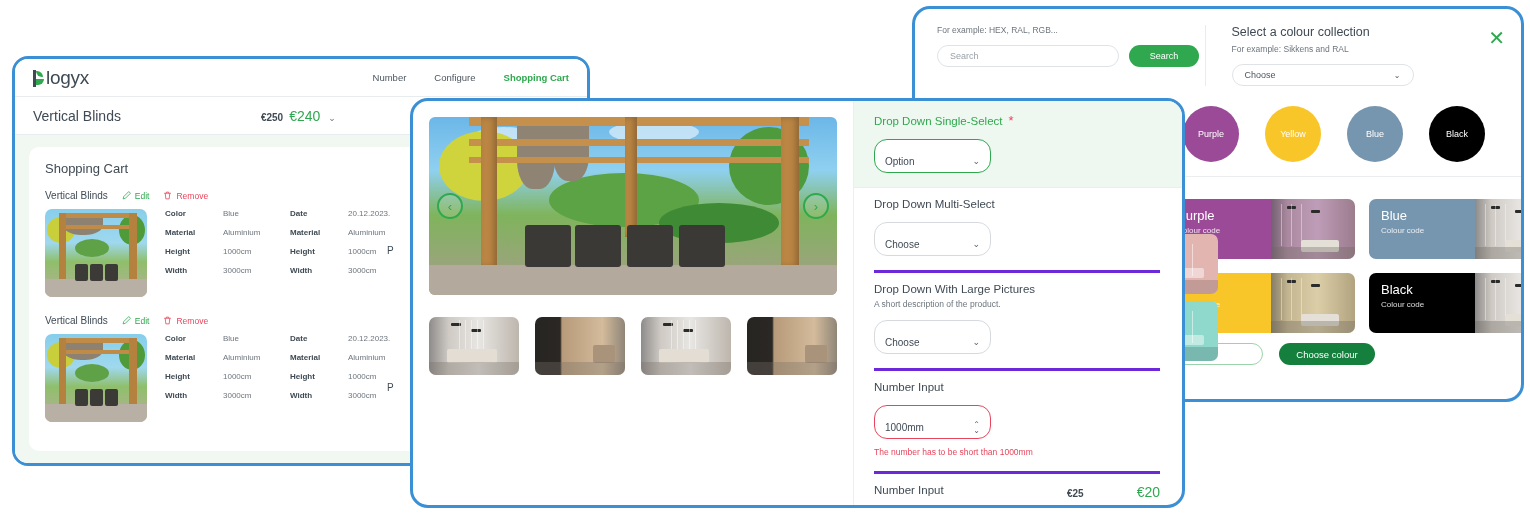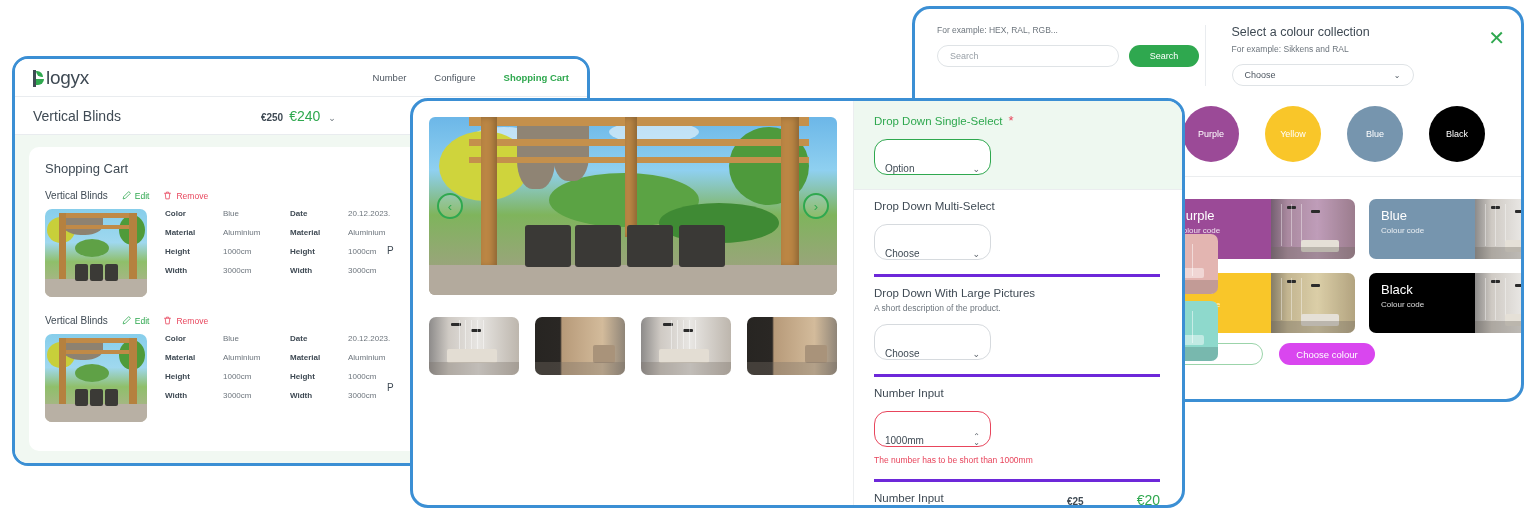--- a/index.html
+++ b/index.html
@@ -123,22 +123,22 @@
   .fgroup { padding: 10px 0 14px; border-bottom: 3px solid #6d28d9; position: relative; }
   .fgroup.highlight {
     background: #eef8f0; margin: -14px -22px 0 -20px; padding: 14px 22px 14px 20px;
     border-bottom: 1px solid #ebedef;
   }
   .flabel { font-size: 11.5px; color: #3f4a54; margin-bottom: 12px; display: flex; align-items: center; gap: 6px; }
   .flabel.green { color: #2fa84f; }
   .req { color: #e8455c; font-size: 13px; line-height: 8px; }
   .fdesc { font-size: 8.5px; color: #6d757d; margin: -8px 0 11px; }
   .select {
-    width: 117px; height: 36px; border-radius: 13px; border: 1px solid #d6dade;
-    display: flex; align-items: flex-end; padding: 0 10px; font-size: 10px; color: #3f4a54;
+    width: 117px; height: 26px; border-radius: 13px; border: 1px solid #d6dade;
+    display: flex; align-items: flex-start; padding: 16px 10px; font-size: 10px; color: #3f4a54;
     background: #fff;
   }
   .select.green { border-color: #2fa84f; }
   .select.error { border-color: #e8455c; }
   .select .chev { margin-left: auto; font-size: 9px; color: #5a6169; }
   .spin { margin-left: auto; display: flex; flex-direction: column; line-height: 6px; font-size: 8px; color: #5a6169; }
   .ferror { font-size: 8.5px; color: #e8455c; margin-top: 8px; }
   .frow { display: flex; align-items: flex-start; }
   .fprice { margin-left: auto; display: flex; align-items: baseline; gap: 5px; }
   .fprice .old { font-size: 10px; font-weight: bold; color: #3f4a54; }
@@ -189,21 +189,21 @@
   .ccard .right .sofa { position:absolute; bottom:7px; background:#e5e0d7; border-radius:2px; }
   .ccard .right .floor { position:absolute; left:0; bottom:0; width:100%; height:12px; background:rgba(110,102,94,.35); }
 
   .cside { width: 50px; height: 60px; border-radius: 7px; overflow: hidden; position: relative; }
 
   .cp-foot { display: flex; gap: 16px; align-items: center; padding: 10px 0 0 252px; }
   .ghost-btn {
     width: 96px; height: 22px; border-radius: 11px; border: 1px solid #9bd4aa; background:#fff;
   }
   .solid-btn {
-    width: 96px; height: 22px; border-radius: 11px; background: #d946ef; color: #fff;
+    width: 96px; height: 22px; border-radius: 11px; background: #15803d; color: #fff;
     font-size: 9.5px; display: flex; align-items: center; justify-content: center;
   }
 </style>
 </head>
 <body>
 
 <div class="stage">
 
   <div class="panel" id="cart-panel">
 

